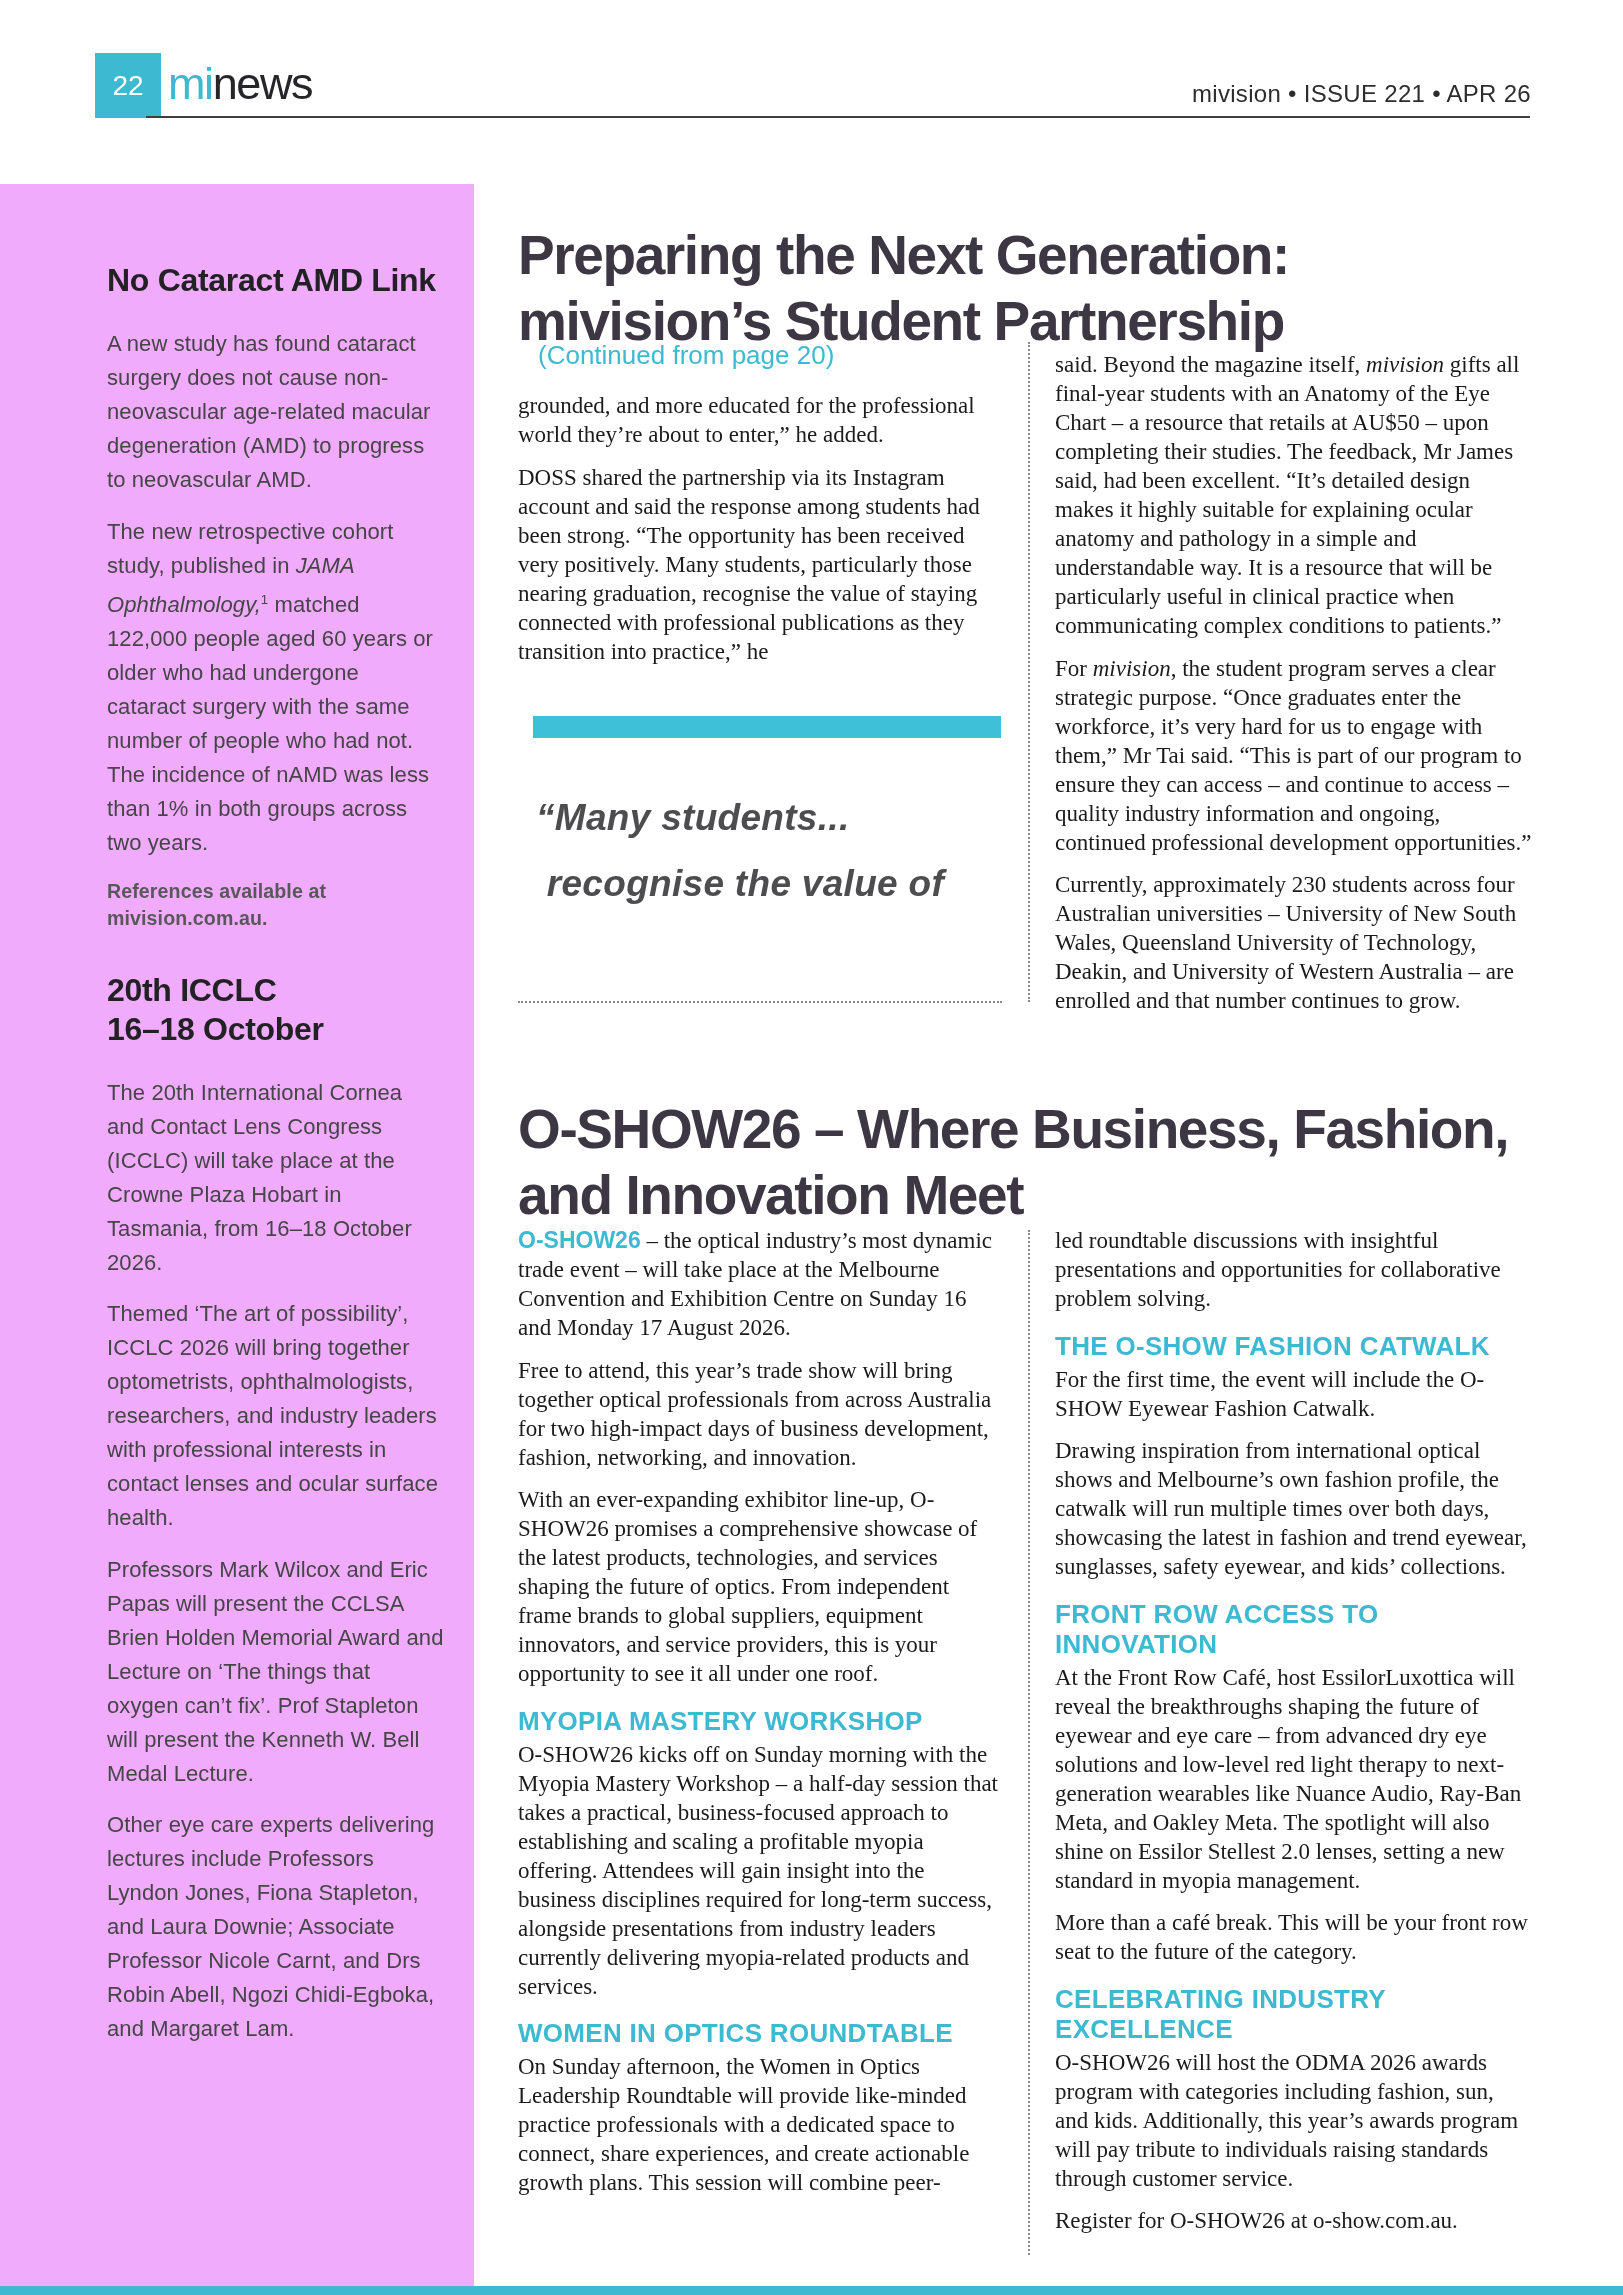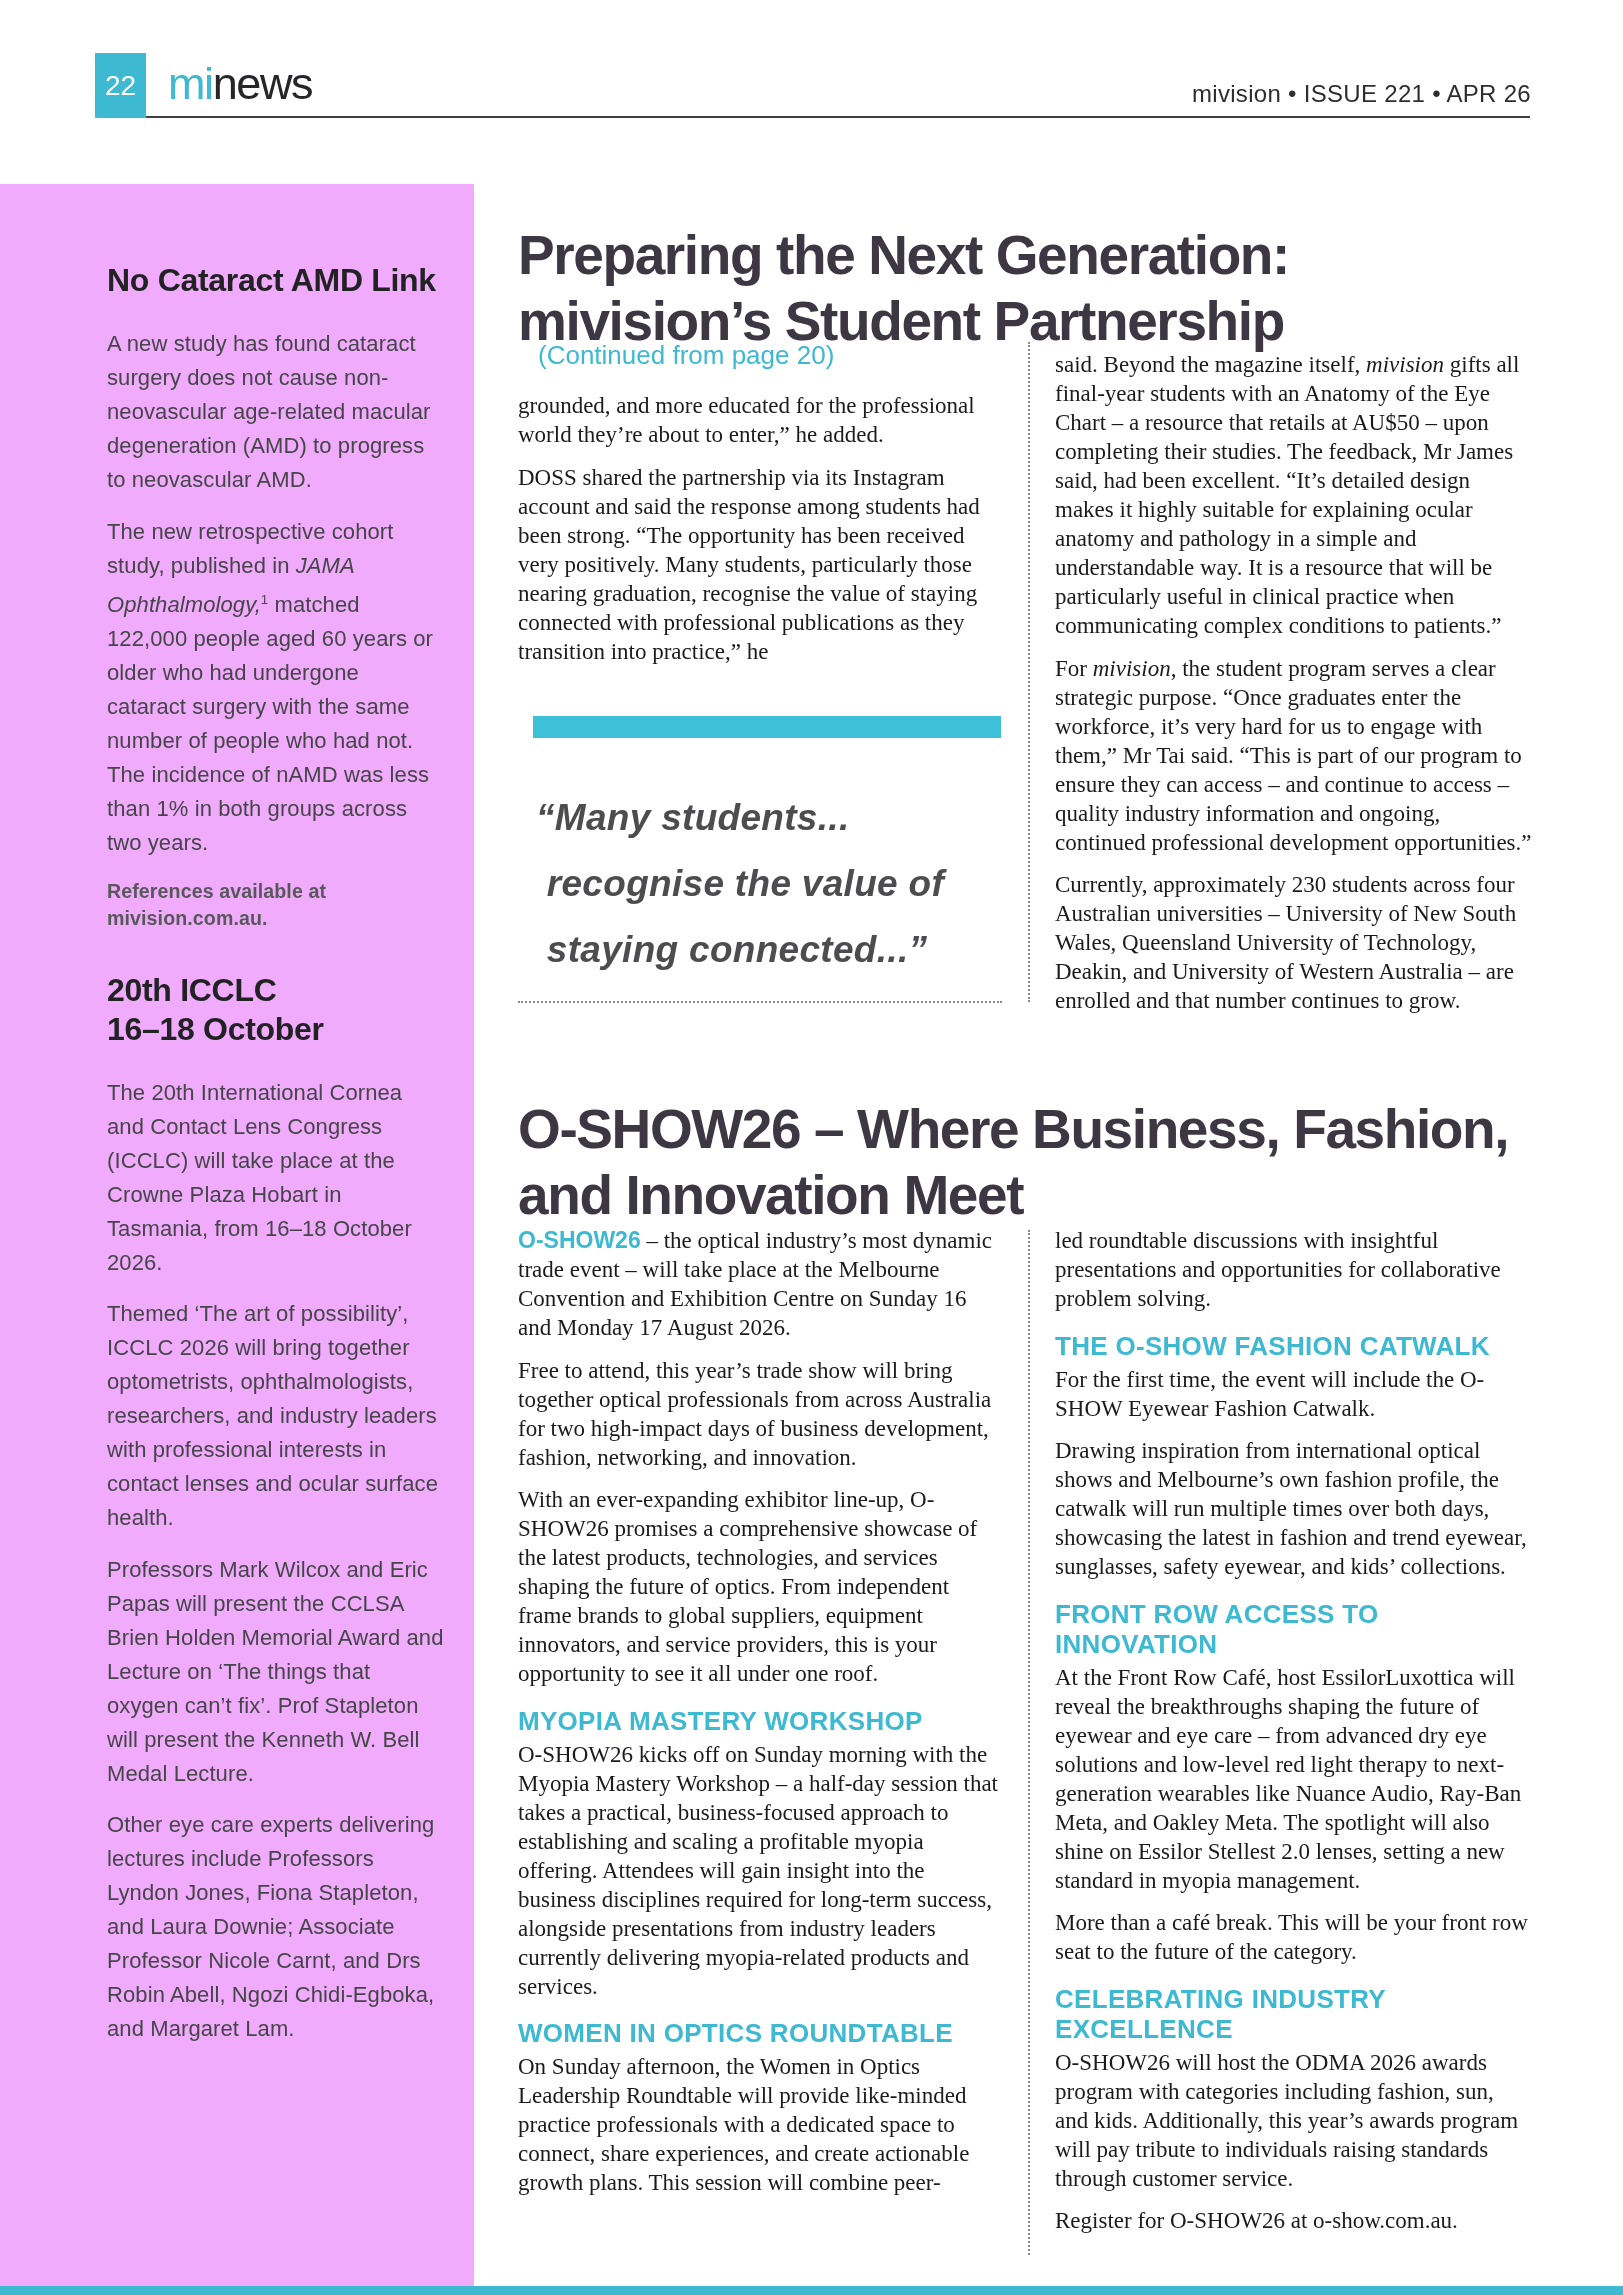--- a/index.html
+++ b/index.html
@@ -1,20 +1,20 @@
 <!DOCTYPE html>
 <html style="font-size:10.8px"><head>
 <meta charset="utf-8">
 <style>
   html,body{margin:0;padding:0;background:#ffffff;}
   .page{position:relative;width:1624px;height:2295px;background:#ffffff;overflow:hidden;
         font-family:"Liberation Sans","DejaVu Sans",sans-serif;}
 
   
-  .pagebox{position:absolute;left:95px;top:53px;width:51px;height:65px;background:#3db9d1;
+  .pagebox{position:absolute;left:95px;top:53px;width:66px;height:65px;background:#3db9d1;
            display:flex;align-items:center;justify-content:center;}
   .pagebox span{color:#ffffff;font-size:28px;font-weight:400;}
   .brand{position:absolute;left:168px;top:58px;font-size:45px;letter-spacing:-1.4px;font-weight:400;}
   .brand .mi{color:#3db9d1;}
   .brand .news{color:#26262a;}
   .issue{position:absolute;right:93px;top:80px;font-size:24px;color:#2d2d30;letter-spacing:0.3px;}
   .rule{position:absolute;left:146px;top:116px;width:1384px;border-top:2px solid #3f3f3f;}
 
   
   .sidebar{position:absolute;left:0;top:184px;width:474px;height:2102px;background:#f0abfc;}
@@ -86,21 +86,20 @@
 
   <div class="col serif" style="left:518px;top:391px;width:484px;">
     <p>grounded, and more educated for the professional world they’re about to enter,” he added.</p>
     <p>DOSS shared the partnership via its Instagram account and said the response among students had been strong. “The opportunity has been received very positively. Many students, particularly those nearing graduation, recognise the value of staying connected with professional publications as they transition into practice,” he</p>
   </div>
 
   <div class="qbar"></div>
   <div class="quote">
     <div class="q1">“Many students...</div>
     <div class="q2">recognise the value of</div>
-    <div class="q2">staying connected...”</div>
   </div>
 
   <div class="vdot1"></div>
   <div class="hdot"></div>
 
   <div class="col serif" style="left:1055px;top:350px;width:477px;">
     <p><span>said. Beyond the magazine itself, </span><i>mivision</i><span> gifts all final-year students with an Anatomy of the Eye Chart – a resource that retails at AU$50 – upon completing their studies. The feedback, Mr James said, had been excellent. “It’s detailed design makes it highly suitable for explaining ocular anatomy and pathology in a simple and understandable way. It is a resource that will be particularly useful in clinical practice when communicating complex conditions to patients.”</span></p>
     <p><span>For </span><i>mivision</i><span>, the student program serves a clear strategic purpose. “Once graduates enter the workforce, it’s very hard for us to engage with them,” Mr Tai said. “This is part of our program to ensure they can access – and continue to access – quality industry information and ongoing, continued professional development opportunities.”</span></p>
     <p>Currently, approximately 230 students across four Australian universities – University of New South Wales, Queensland University of Technology, Deakin, and University of Western Australia – are enrolled and that number continues to grow.</p>
   </div>

